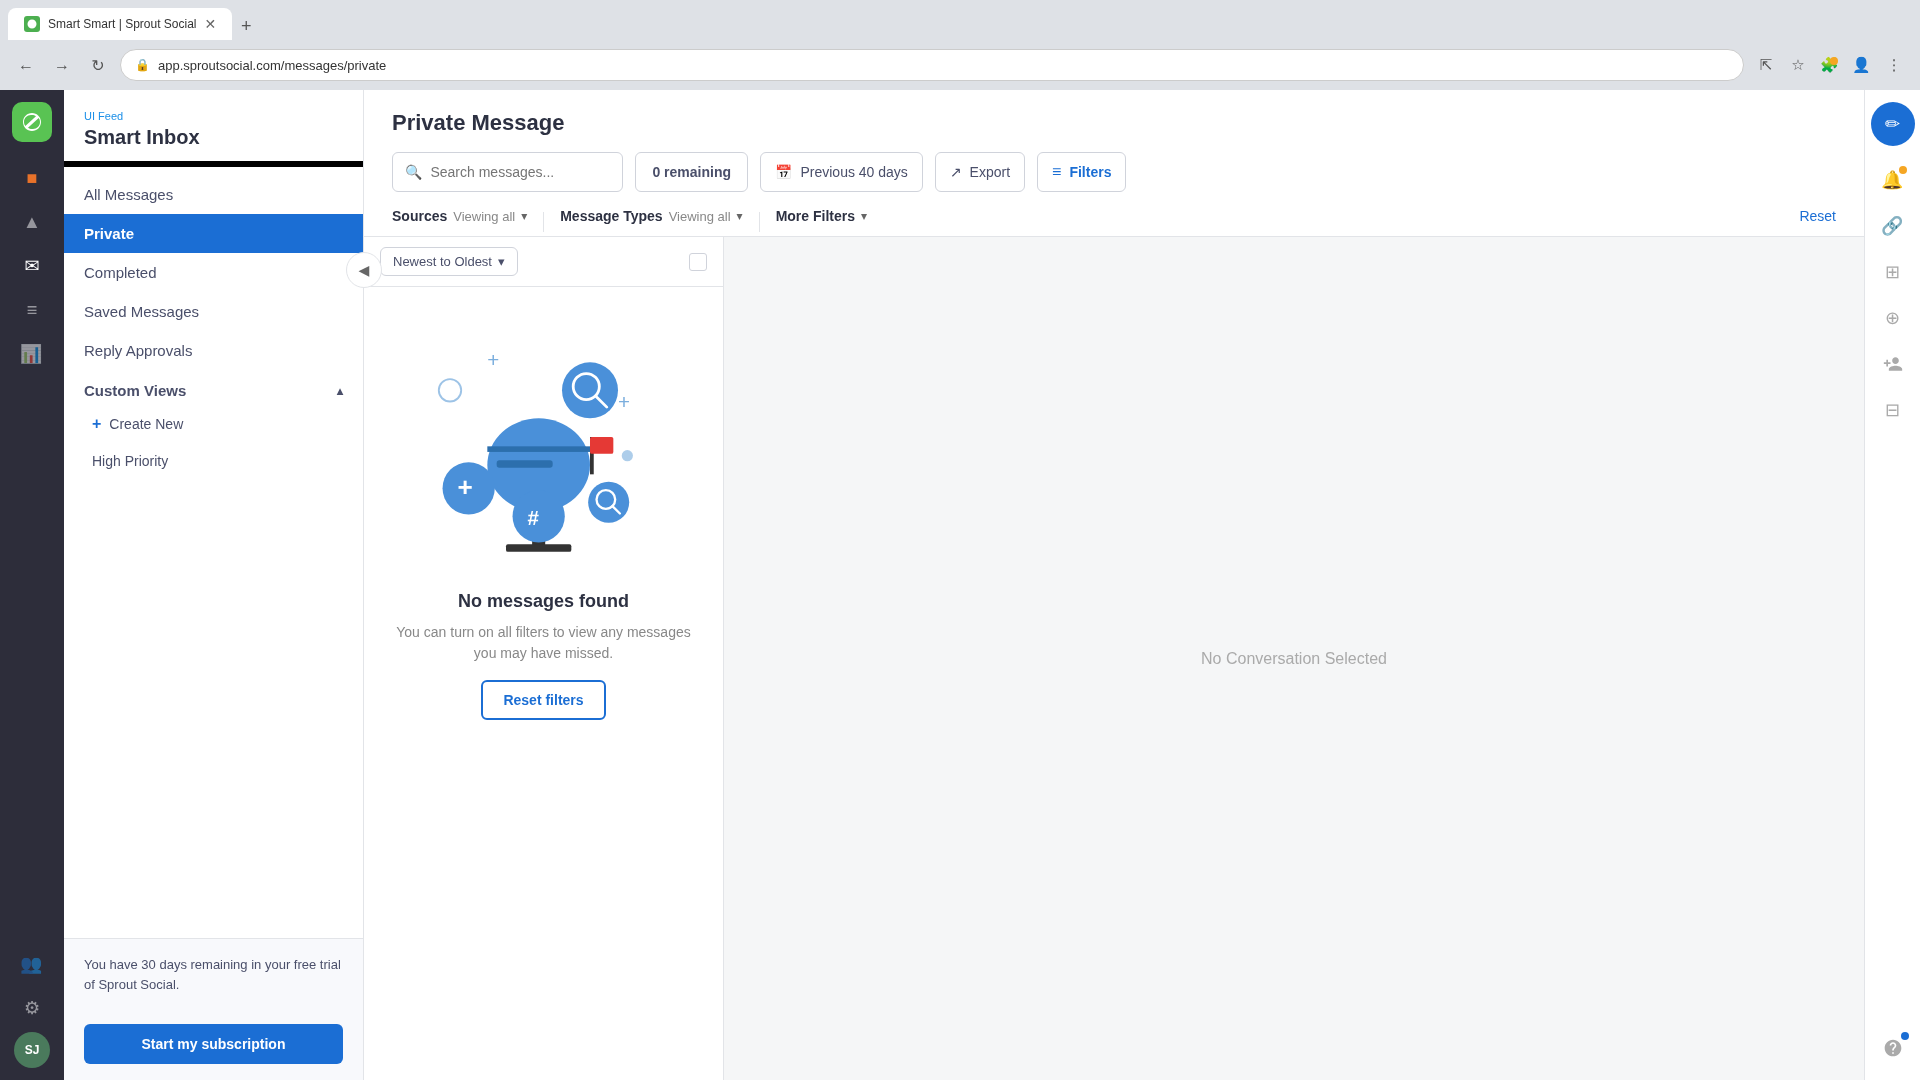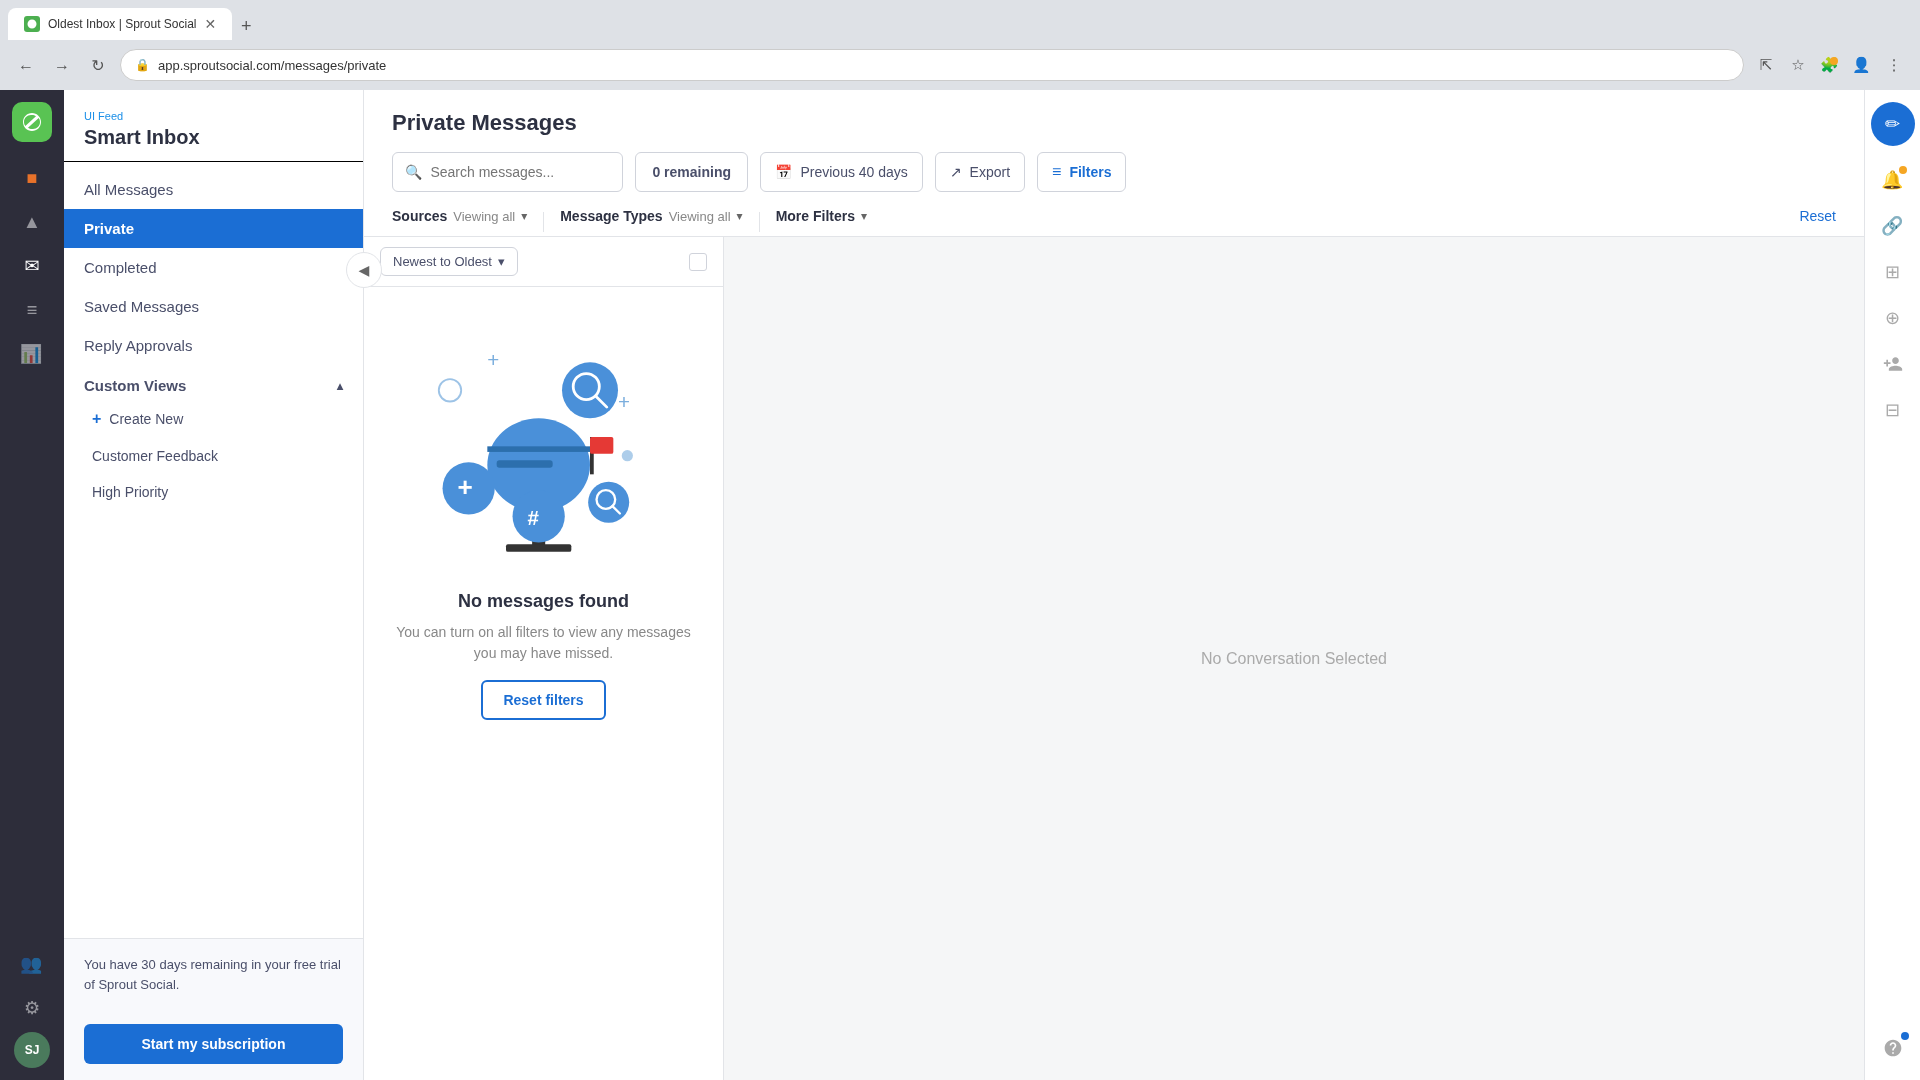--- a/index.html
+++ b/index.html
@@ -31,21 +31,21 @@
     .rail-icon { width: 40px; height: 40px; display: flex; align-items: center; justify-content: center; color: rgba(255,255,255,0.5); font-size: 18px; cursor: pointer; border-radius: 8px; }
     .rail-icon.active { color: #fff; }
     .rail-icon.orange { color: #e8722a; }
     .rail-spacer { flex: 1; }
     .rail-avatar { width: 36px; height: 36px; background: #4a7a5c; border-radius: 50%; display: flex; align-items: center; justify-content: center; color: white; font-size: 12px; font-weight: 700; cursor: pointer; }
     .notification-dot { position: relative; }
     .notification-dot::after { content: ''; position: absolute; top: 6px; right: 6px; width: 8px; height: 8px; background: #f5a623; border-radius: 50%; }
 
     
     .sidebar { width: 300px; background: #fff; border-right: 1px solid #e2e4e8; display: flex; flex-direction: column; flex-shrink: 0; overflow: hidden; }
-    .sidebar-header { padding: 20px 20px 12px; border-bottom: 1px solid #000000; }
+    .sidebar-header { padding: 20px 20px 12px; border-bottom: 6px solid #000000; }
     .sidebar-breadcrumb { font-size: 11px; color: #999; margin-bottom: 4px; }
     .sidebar-breadcrumb a { color: #1b8fe8; text-decoration: none; }
     .sidebar-title { font-size: 20px; font-weight: 700; color: #2d3142; }
     .sidebar-nav { flex: 1; overflow-y: auto; padding: 8px 0; }
     .sidebar-nav-item { display: flex; align-items: center; padding: 11px 20px; font-size: 15px; color: #4a4f6a; cursor: pointer; border-radius: 0; }
     .sidebar-nav-item.active { background: #1b6ed4; color: #fff; font-weight: 600; }
     .sidebar-section-header { display: flex; align-items: center; justify-content: space-between; padding: 12px 20px 6px; font-size: 15px; font-weight: 600; color: #4a4f6a; cursor: pointer; }
     .sidebar-section-header .chevron { font-size: 12px; }
     .sidebar-sub-item { padding: 10px 20px 10px 28px; font-size: 14px; color: #4a4f6a; cursor: pointer; display: flex; align-items: center; gap: 8px; }
     .sidebar-sub-item .plus { color: #1b6ed4; font-size: 16px; font-weight: 700; }
@@ -108,21 +108,21 @@
 <body>
 
 <div class="browser-chrome">
   <div class="browser-tabs">
     <div class="browser-tab">
       <div class="tab-favicon">
         <svg viewBox="0 0 16 16" width="12" height="12">
             <path d="M8 2C4.7 2 2 4.7 2 8s2.7 6 6 6 6-2.7 6-6-2.7-6-6-6z" fill="white"></path>
           </svg>
       </div>
-      <span class="tab-title">Oldest Inbox | Sprout Social</span>
+      <span class="tab-title">Smart Smart | Sprout Social</span>
       <span class="tab-close">✕</span>
     </div>
     <div class="new-tab-btn">+</div>
   </div>
   <div class="browser-toolbar">
     <div class="nav-btn">←</div>
     <div class="nav-btn">→</div>
     <div class="nav-btn">↻</div>
     <div class="address-bar">
       <span class="lock-icon">🔒</span>
@@ -187,40 +187,37 @@
         <div class="sidebar-section-header">
           <span>Custom Views</span>
           <span class="chevron">▴</span>
         </div>
 
         <div class="sidebar-sub-item">
           <span class="plus">+</span>
           <span>Create New</span>
         </div>
         <div class="sidebar-sub-item">
-          <span>Customer Feedback</span>
-        </div>
-        <div class="sidebar-sub-item">
           <span>High Priority</span>
         </div>
       </div>
 
       <div class="sidebar-footer">
         <p class="trial-text">You have 30 days remaining in your free trial of Sprout Social.</p>
         <button class="subscribe-btn">Start my subscription</button>
       </div>
     </div>
 
     <div class="sidebar-collapse-btn" style="top:180px;">◀</div>
   </div>
 
   <div class="main-content">
 
     <div class="main-header">
-      <h1 class="main-title">Private Messages</h1>
+      <h1 class="main-title">Private Message</h1>
       <div class="main-toolbar">
         <div class="search-box">
           <span class="search-icon">🔍</span>
           <input type="text" placeholder="Search messages..." style="">
         </div>
         <button class="remaining-btn">
           <span class="remaining-count">0 remaining</span>
         </button>
         <button class="date-btn">
           <span>📅</span>

